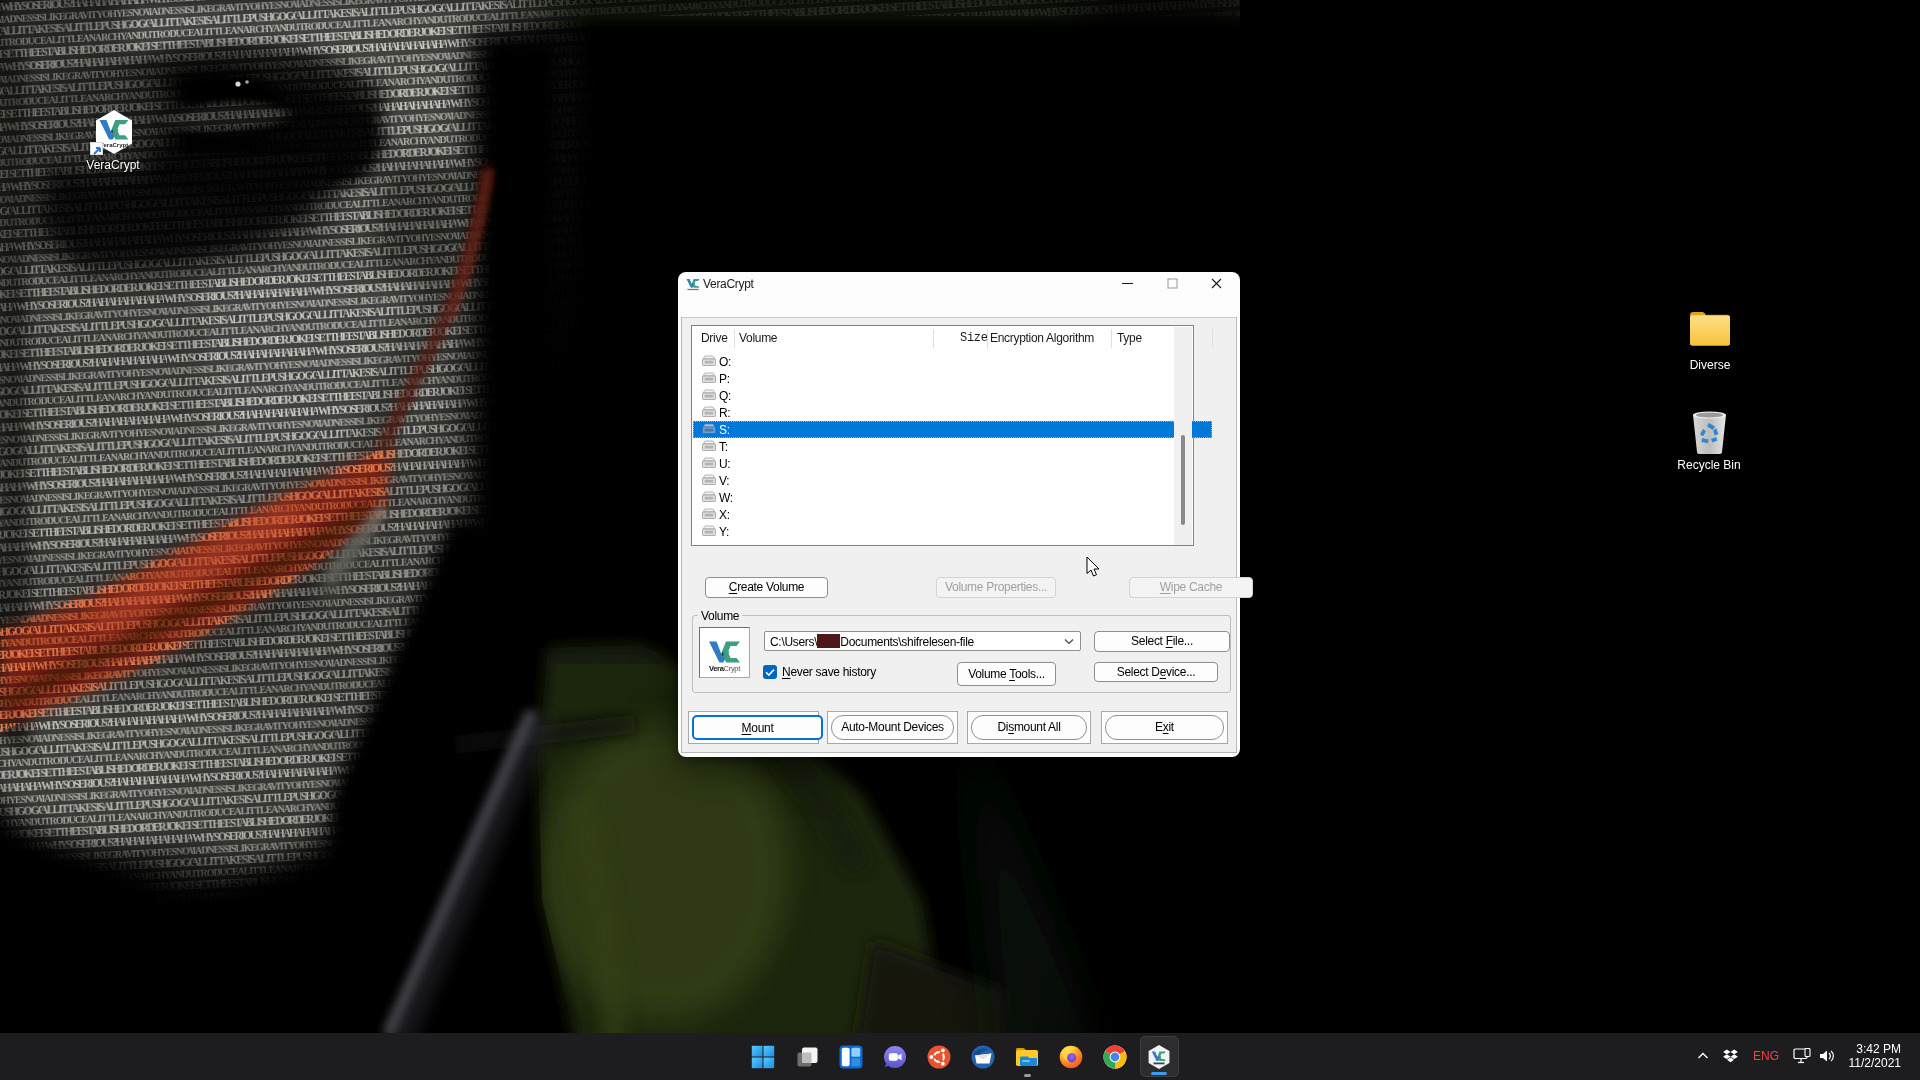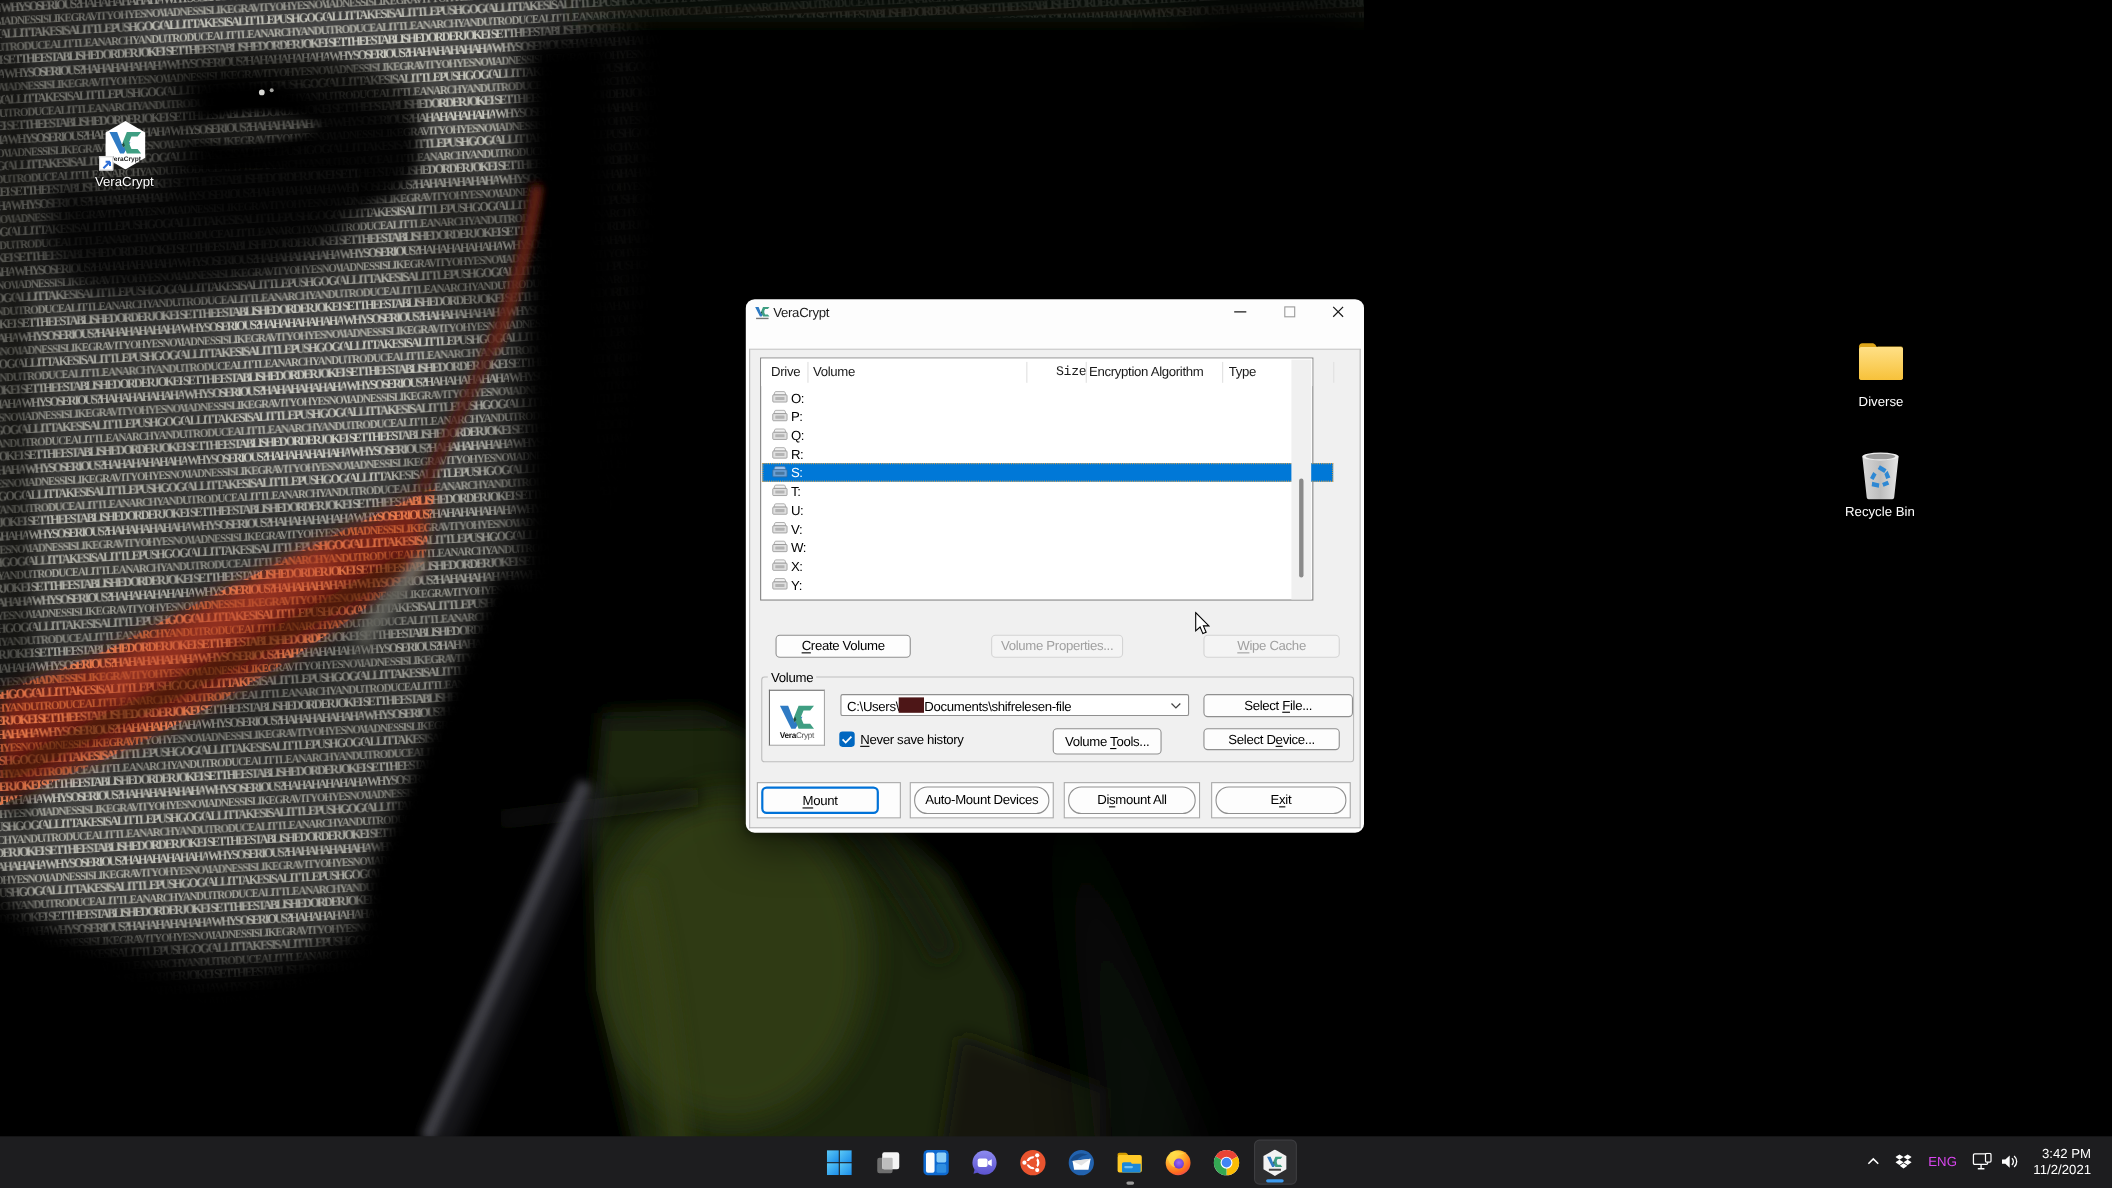--- a/index.html
+++ b/index.html
@@ -33,21 +33,21 @@
   .row { position:absolute; left:1px; width:519px; height:17px; }
   .rowtext { position:absolute; left:26px; top:2px; font-size:12px; }
   .drvico { position:absolute; left:8px; top:2px; width:16px; height:12px; }
   #selrow { background:#0078d7; outline:1px dotted #e8a33d; outline-offset:-1px; }
   #vsb { position:absolute; right:1px; top:1px; width:18px; height:218px; background:#f0f0f0; }
   #vsbthumb { position:absolute; left:7px; top:108px; width:4px; height:90px; background:#8a8a8a; border-radius:2px; }
 
   
   .btn { position:absolute; height:21px; background:#fdfdfd; border:1px solid #8f8f8f;
          border-radius:4px; text-align:center; color:#000; font-size:12px; line-height:19px; }
-  .btn.dis { color:#a0a0a0; background:#f4f4f4; border-color:#d4d4d4; }
+  .btn.dis { color:#a0a0a0; background:#f4f4f4; border-color:#d4d4d4;margin-left:35px; }
   .gbox { position:absolute; border:1px solid #bdbdbd; border-radius:3px; }
   .gbox-label { position:absolute; background:#f0f0f0; padding:0 3px; }
   .bigbtn-out { position:absolute; border:1px solid #a8a8a8; background:#fdfdfd; }
   .bigbtn { position:absolute; left:3px; top:3px; background:#fdfdfd; border:1px solid #8f8f8f;
             border-radius:12px; text-align:center; font-size:12px; }
   u { text-decoration:underline; text-underline-offset:2px; }
 
   
   #taskbar { position:absolute; left:0; top:1033px; width:1920px; height:47px; background:#1d1d1f; }
   .tbico { position:absolute; top:12px; width:24px; height:24px; }
@@ -390,21 +390,21 @@
     <div class="abs" style="left:81px; top:347px; width:14px; height:14px; background:#0067c0; border-radius:3px;">
       <svg width="14" height="14" viewBox="0 0 14 14">
           <path d="M3,7.2 L5.8,10 L11,4.6" fill="none" stroke="#fff" stroke-width="1.6"></path>
         </svg>
     </div>
     <span class="abs" style="left:100px; top:347px;"><u>N</u>ever save history</span>
     <div class="btn" style="left:275px; top:344px; width:99px; height:24px; line-height:22px;">Volume <u>T</u>ools...</div>
     <div class="btn" style="left:412px; top:344px; width:124px; height:20px;">Select D<u>e</u>vice...</div>
 
     <div class="bigbtn-out" style="left:6px; top:393px; width:131px; height:33px;">
-      <div class="bigbtn" style="width:107px; height:25px; border:2px solid #0072d8; border-radius:5px; line-height:22px;"><u>M</u>ount</div>
+      <div class="bigbtn" style="width:131px; height:25px; border:2px solid #0072d8; border-radius:5px; line-height:22px;"><u>M</u>ount</div>
     </div>
     <div class="bigbtn-out" style="left:145px; top:393px; width:131px; height:33px;">
       <div class="bigbtn" style="width:123px; height:25px; line-height:23px;">Auto-Mount Devices</div>
     </div>
     <div class="bigbtn-out" style="left:285px; top:393px; width:124px; height:33px;">
       <div class="bigbtn" style="width:116px; height:25px; line-height:23px;">Di<u>s</u>mount All</div>
     </div>
     <div class="bigbtn-out" style="left:419px; top:393px; width:127px; height:33px;">
       <div class="bigbtn" style="width:119px; height:25px; line-height:23px;">E<u>x</u>it</div>
     </div>
@@ -529,21 +529,21 @@
   </svg>
   <svg class="abs" style="left:1723px; top:16px;" width="15" height="14" viewBox="0 0 15 14">
     <g fill="#fff">
       <path d="M3.8,0.5 L7.5,2.9 L3.8,5.3 L0.1,2.9 Z"></path>
       <path d="M11.2,0.5 L14.9,2.9 L11.2,5.3 L7.5,2.9 Z"></path>
       <path d="M3.8,5.3 L7.5,7.7 L3.8,10.1 L0.1,7.7 Z"></path>
       <path d="M11.2,5.3 L14.9,7.7 L11.2,10.1 L7.5,7.7 Z"></path>
       <path d="M7.5,8.5 L11,10.8 L7.5,13.2 L4,10.8 Z"></path>
     </g>
   </svg>
-  <span class="abs" style="left:1753px; top:16px; color:#d946ef; font-size:12px;">ENG</span>
+  <span class="abs" style="left:1753px; top:16px; color:#ef4444; font-size:12px;">ENG</span>
   <svg class="abs" style="left:1793px; top:15px;" width="18" height="16" viewBox="0 0 18 16">
     <rect x="1" y="1" width="13" height="9.5" rx="1.2" fill="none" stroke="#fff" stroke-width="1.2"></rect>
     <line x1="5" y1="14.5" x2="11" y2="14.5" stroke="#fff" stroke-width="1.2"></line>
     <line x1="8" y1="11" x2="8" y2="14" stroke="#fff" stroke-width="1.2"></line>
     <rect x="12" y="0.5" width="5" height="8" rx="1" fill="#1d1d1f" stroke="#fff" stroke-width="1.1"></rect>
   </svg>
   <svg class="abs" style="left:1819px; top:16px;" width="16" height="14" viewBox="0 0 16 14">
     <path d="M1,5 L4,5 L8,1.5 L8,12.5 L4,9 L1,9 Z" fill="#fff"></path>
     <path d="M10,4 A4,4 0 0 1 10,10 M12,2 A6.5,6.5 0 0 1 12,12" fill="none" stroke="#fff" stroke-width="1.2"></path>
   </svg>

